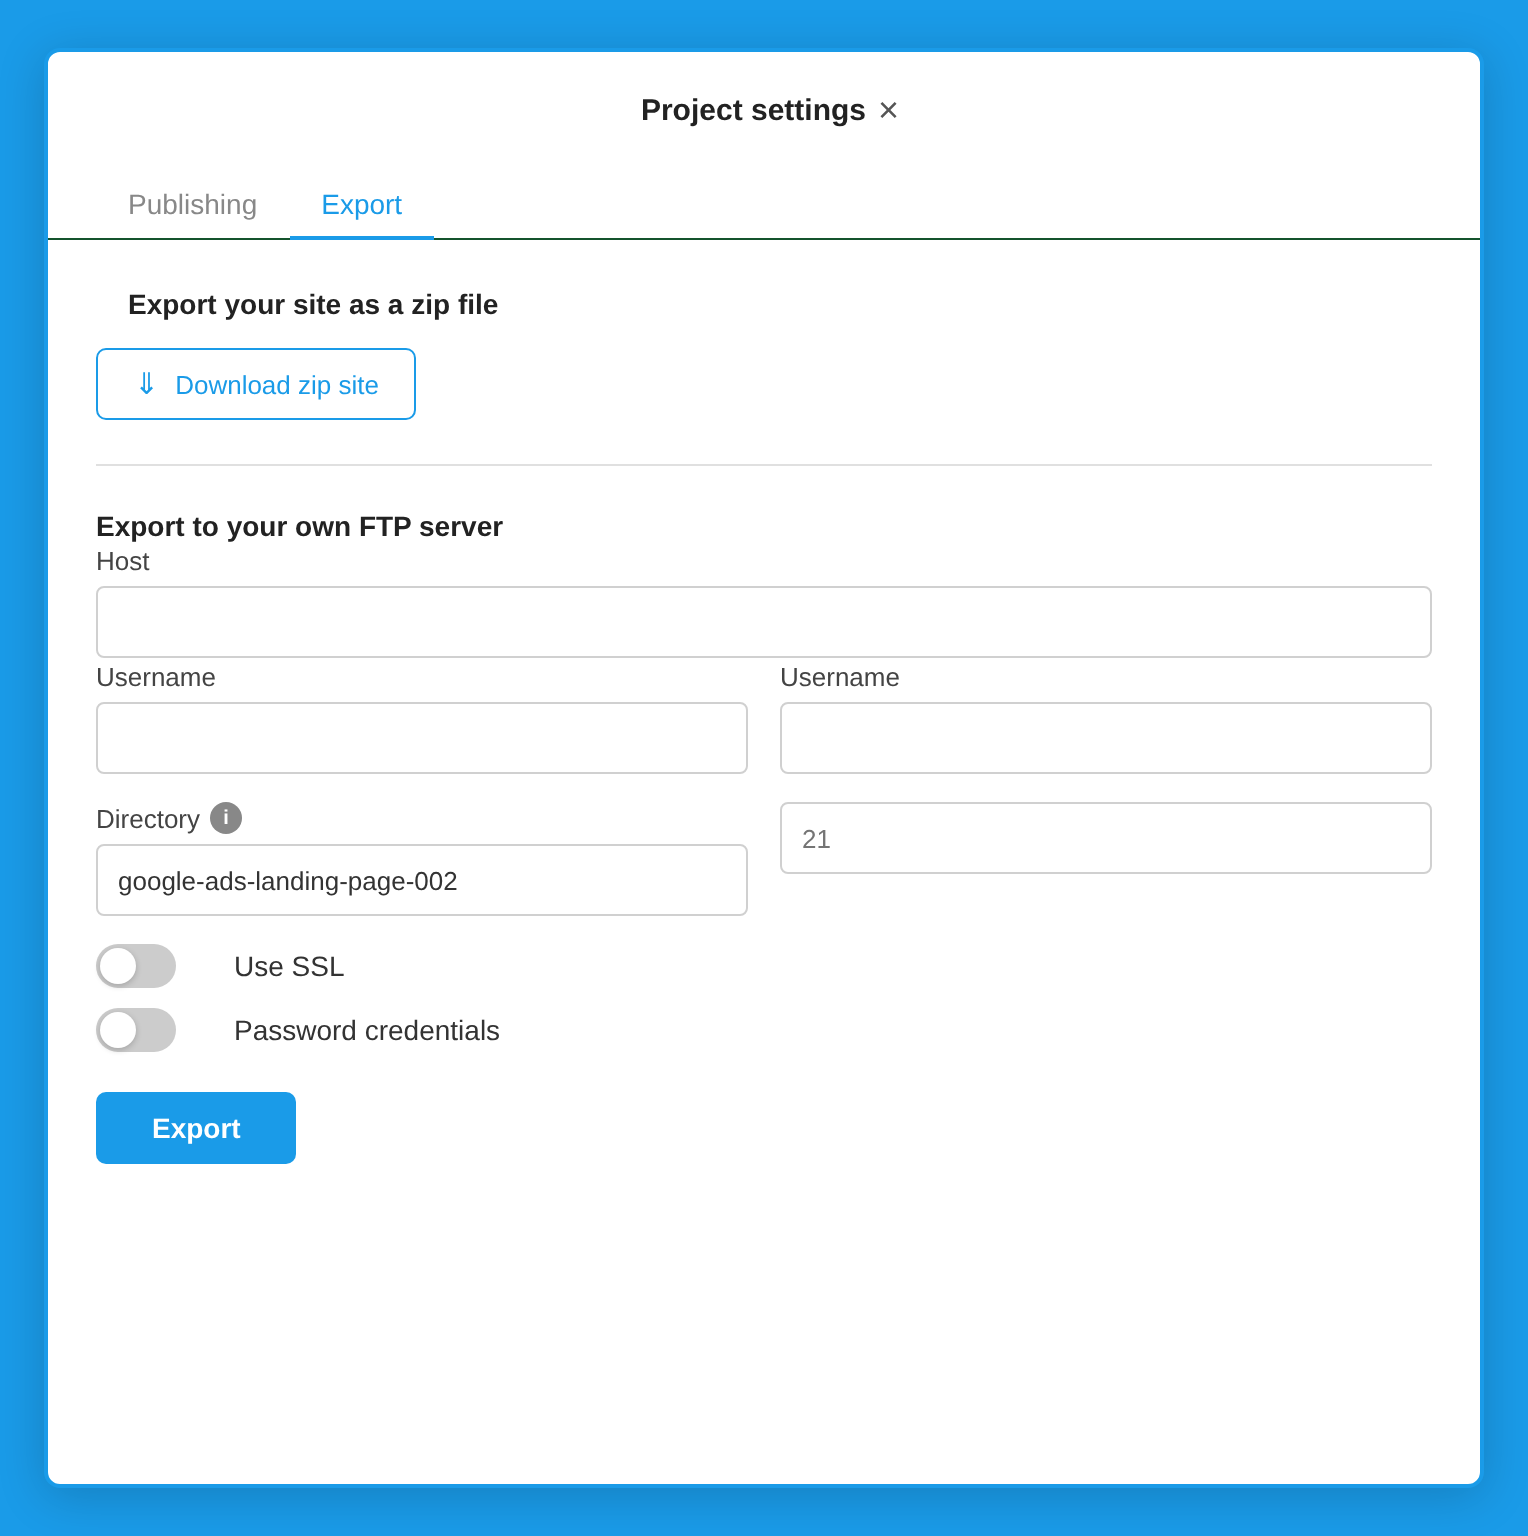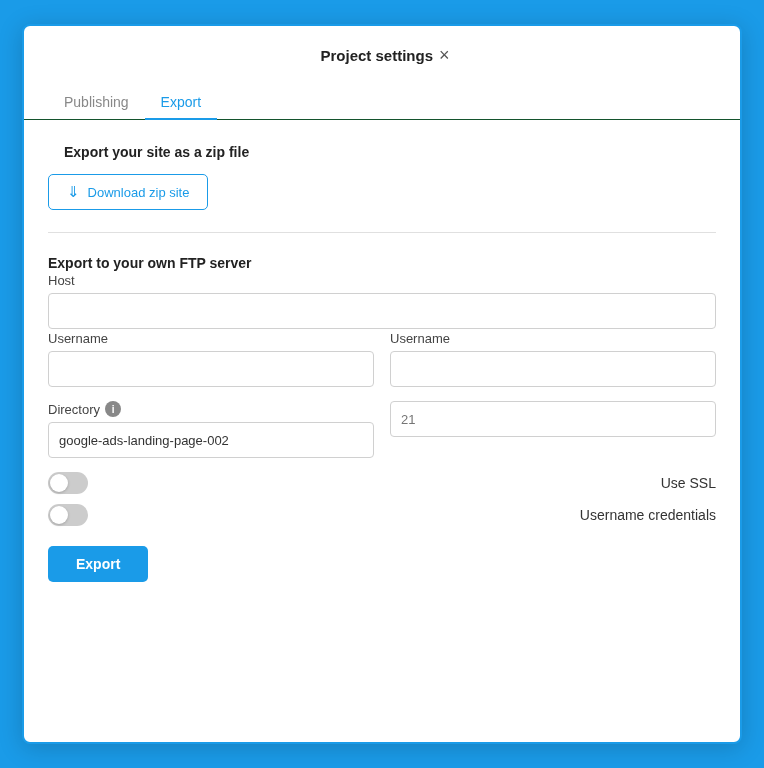--- a/index.html
+++ b/index.html
@@ -160,23 +160,22 @@
       margin-bottom: 14px;
     }
 
     .full-col {
       margin-bottom: 2px;
     }
 
     .toggle-row {
       display: flex;
       align-items: center;
-      gap: 12px;
+      gap: 29px;
       margin-bottom: 10px;
-      justify-content: space-between;
     }
 
     .toggle {
       position: relative;
       width: 40px;
       height: 22px;
       cursor: pointer;
     }
 
     .toggle input {
@@ -305,20 +304,20 @@
         <span class="toggle-label">Use SSL</span>
       </div>
 
       
       <div class="toggle-row">
         <label class="toggle">
           <input type="checkbox" style="">
           <div class="toggle-track"></div>
           <div class="toggle-thumb"></div>
         </label>
-        <span class="toggle-label">Username credentials</span>
+        <span class="toggle-label">Password credentials</span>
       </div>
 
       
       <button class="export-btn">Export</button>
     </div>
   </div>
 </div>
 
 </body></html>

